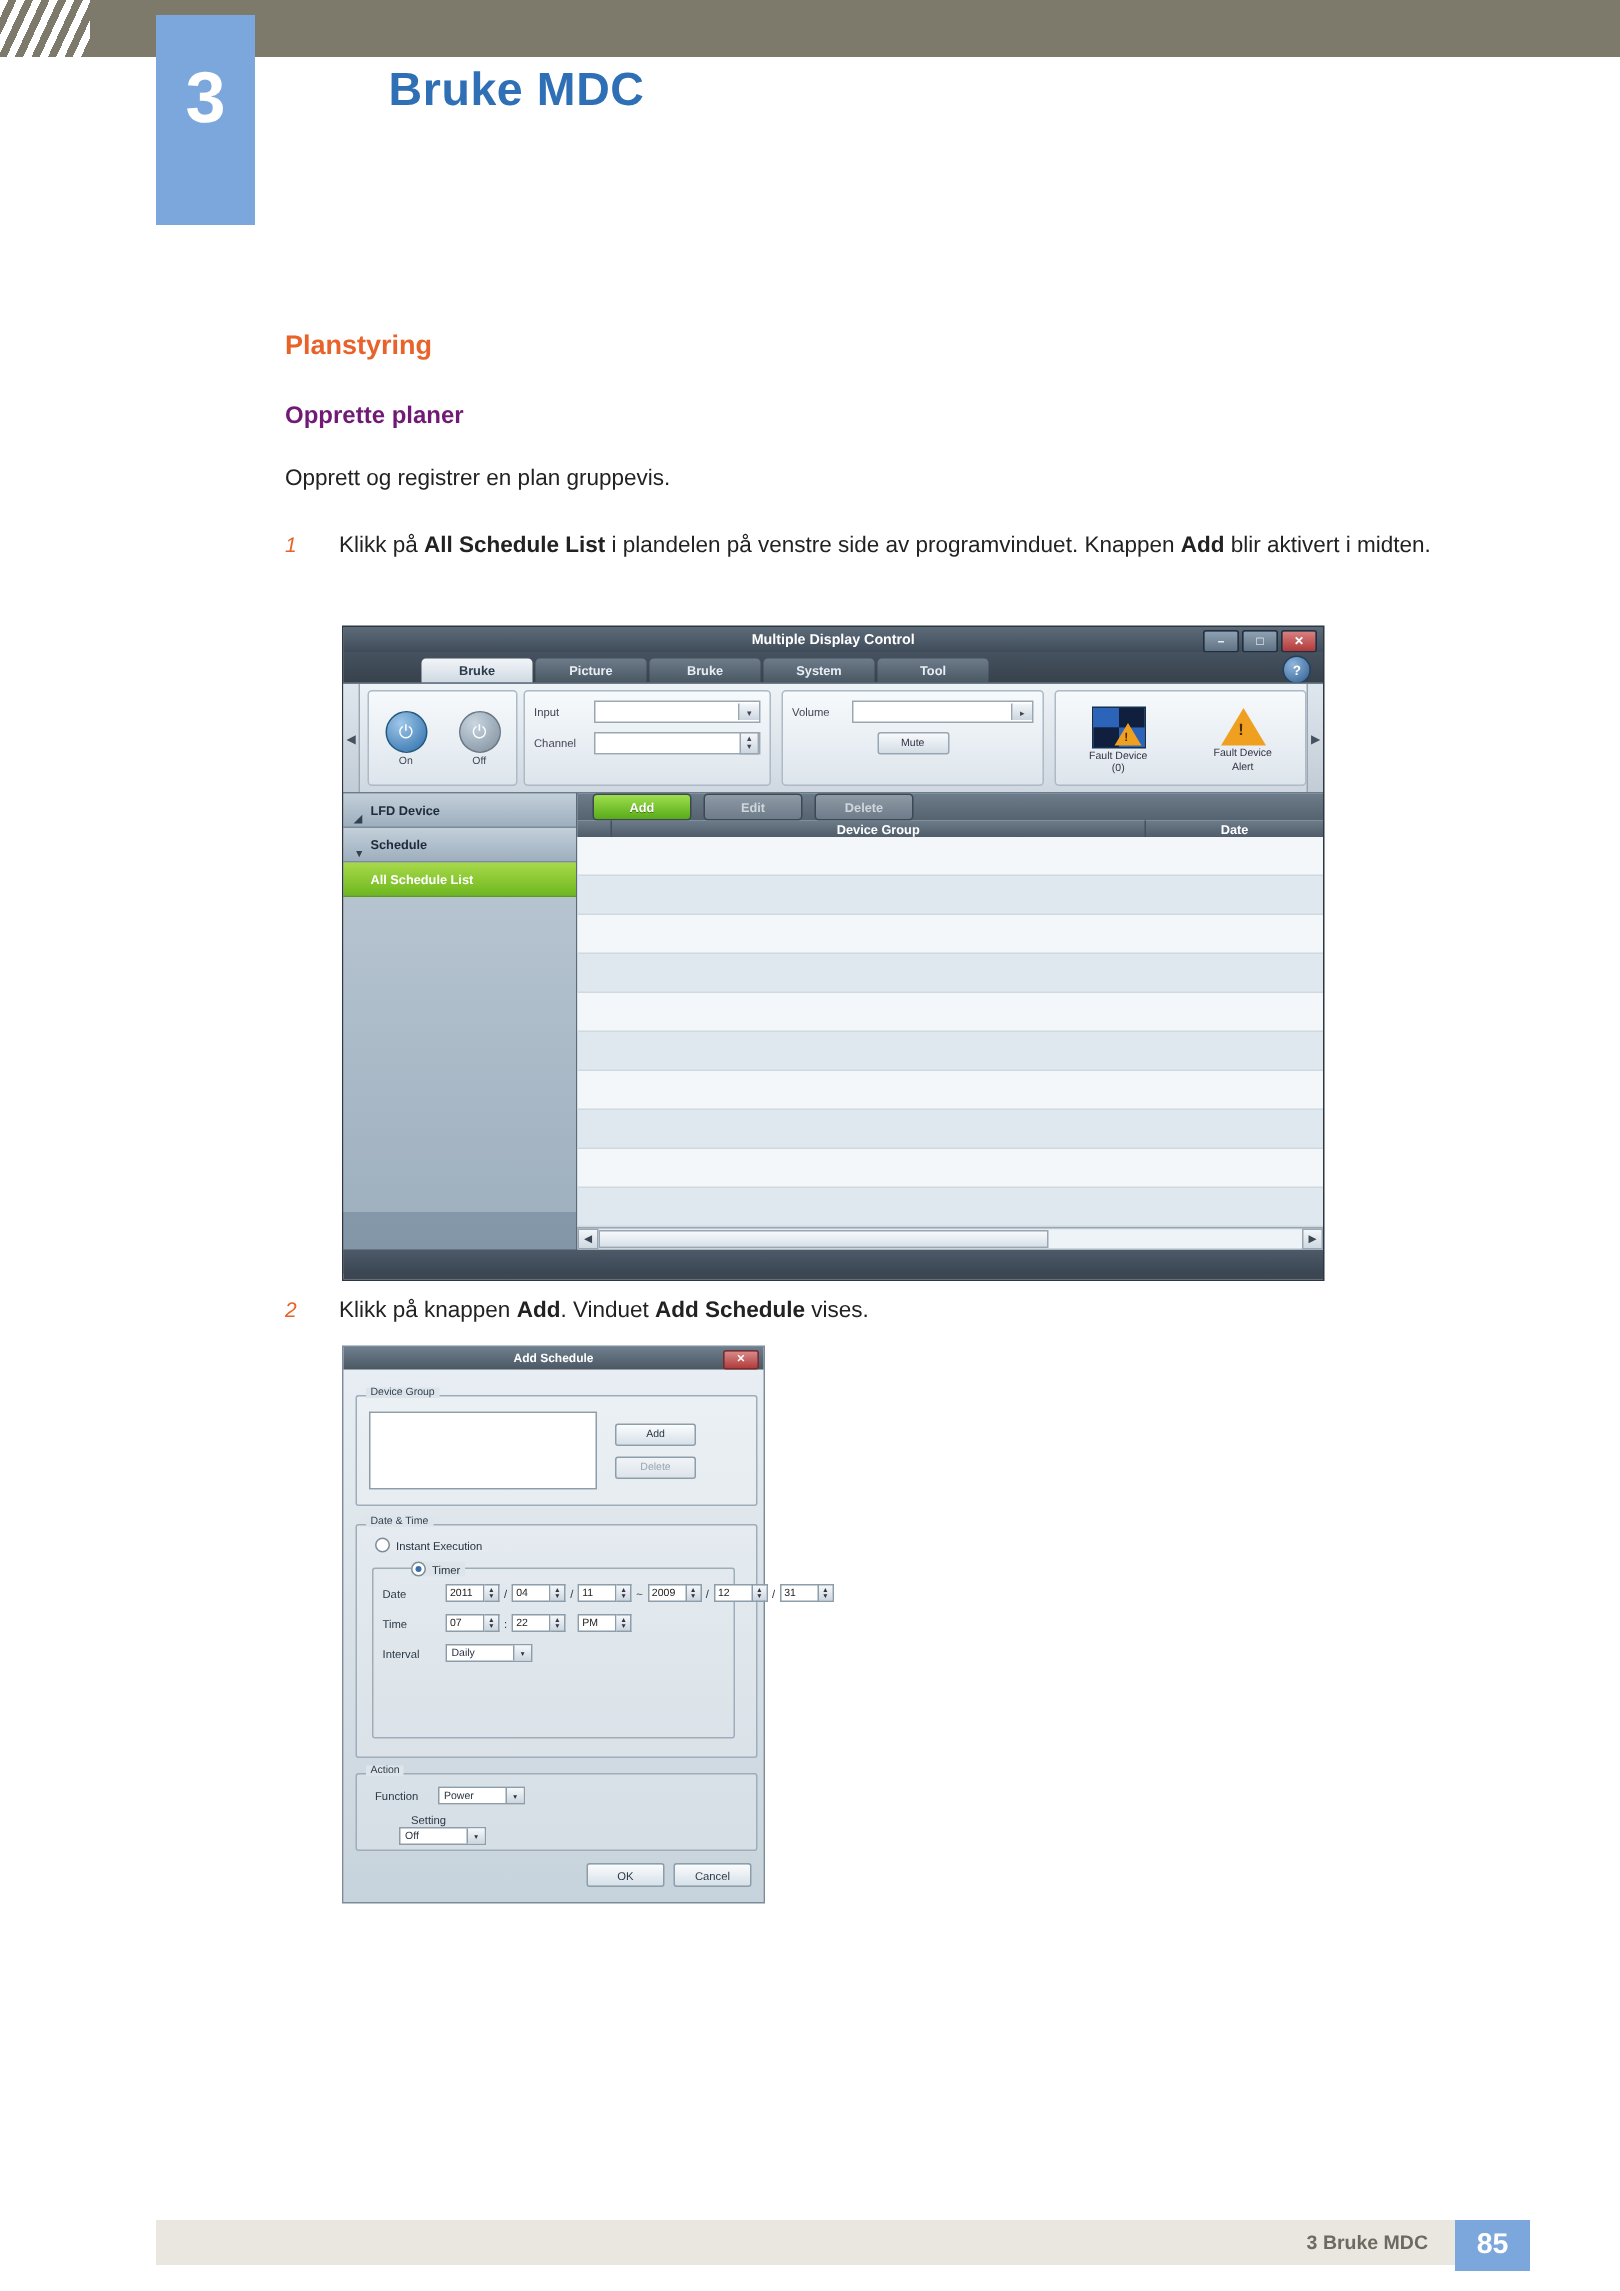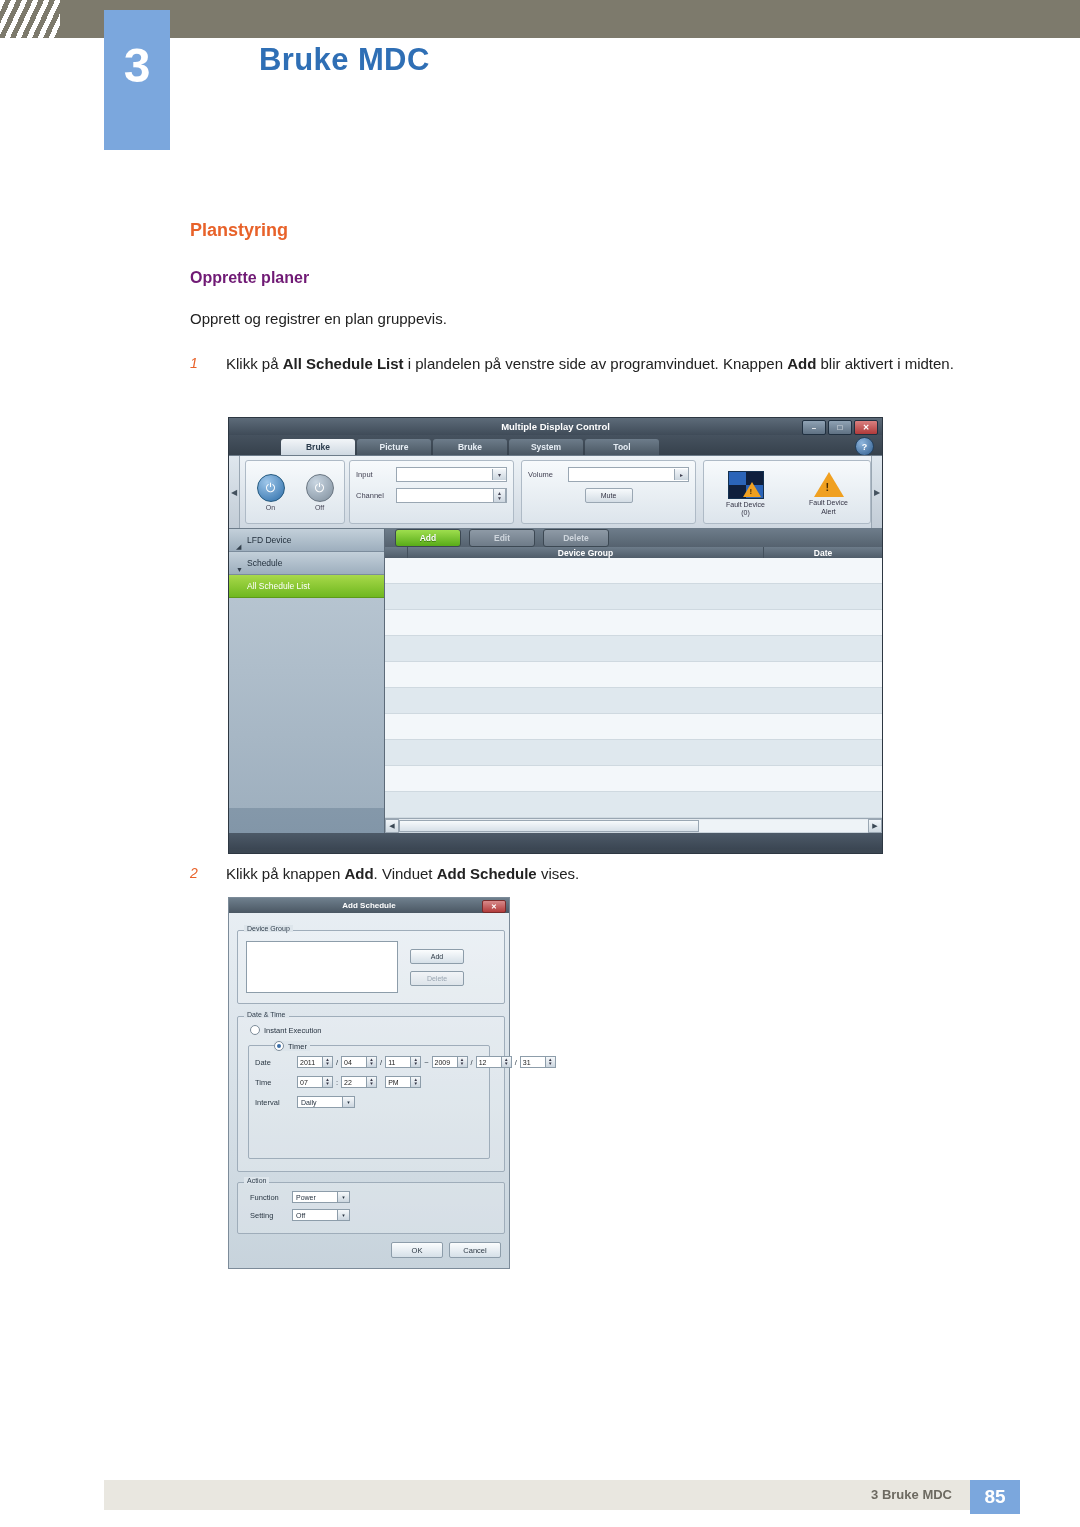--- a/index.html
+++ b/index.html
@@ -94,21 +94,21 @@
   .mon i:nth-child(4){background:#2b64b8;}
   .tri{width:0;height:0;margin:0 auto 2px;border-left:15px solid transparent;border-right:15px solid transparent;
     border-bottom:25px solid #f0a020;position:relative;}
   .tri:after{content:"!";position:absolute;left:-3px;top:9px;font-size:11px;color:#4a2c00;font-weight:bold;}
   .warnbadge{position:absolute;right:2px;bottom:1px;width:0;height:0;
     border-left:9px solid transparent;border-right:9px solid transparent;border-bottom:15px solid #f0a020;}
   .warnbadge:after{content:"!";position:absolute;left:-2px;top:5px;font-size:8px;color:#4a2c00;font-weight:bold;}
 
   .mdc-main{position:relative;height:304px;display:flex;}
   .mdc-side{width:155px;background:linear-gradient(#9fb0bf,#8296a8);border-right:1px solid #5d6b79;}
-  .side-item{height:22px;line-height:22px;padding-left:18px;font-size:8.5px;font-weight:normal;color:#1e2b38;
+  .side-item{height:22px;line-height:22px;padding-left:18px;font-size:8.5px;font-weight:bold;color:#1e2b38;
     border-bottom:1px solid #7b8c9c;background:linear-gradient(#c3d0da,#9daebd);position:relative;}
   .side-item .caret{position:absolute;left:7px;top:7px;font-size:7px;color:#33404d;}
   .side-item.sel{background:linear-gradient(#a8d94a,#6fb81f);color:#ffffff;border-bottom:1px solid #5d9a19;}
   .side-fill{height:210px;background:linear-gradient(#b6c4d0,#9fb0bf);}
   .mdc-content{flex:1;background:#d6dee5;display:flex;flex-direction:column;}
   .toolbar{height:26px;background:linear-gradient(#6d7c8a,#55626f);display:flex;align-items:center;gap:8px;padding-left:10px;}
   .tbtn{width:64px;height:16px;border-radius:3px;font-size:8.5px;display:flex;align-items:center;justify-content:center;
     border:1px solid #3c4853;color:#fff;font-weight:bold;}
   .tbtn.add{background:linear-gradient(#9ede4e,#58ab18);text-shadow:0 1px 0 #3d7a0c;}
   .tbtn.dis{background:linear-gradient(#8e9aa6,#6e7b88);color:#cfd6dd;text-align:center;}
@@ -396,21 +396,21 @@
 
     <div class="fs grp-action">
       <span class="fs-lg">Action</span>
       <div class="fldrow" style="position:absolute;left:12px;top:8px;">
         <span class="fldlab">Function</span>
         <span class="sel-box">
           <span>Power</span>
           <span class="ar">▾</span>
         </span>
       </div>
-      <div class="fldrow" style="position:absolute;left:12px;top:26px;">
+      <div class="fldrow" style="position:absolute;left:28px;top:26px;flex-direction:column;">
         <span class="fldlab">Setting</span>
         <span class="sel-box">
           <span>Off</span>
           <span class="ar">▾</span>
         </span>
       </div>
     </div>
 
     <div class="dlg-footer">
       <div class="fbtn">OK</div>

